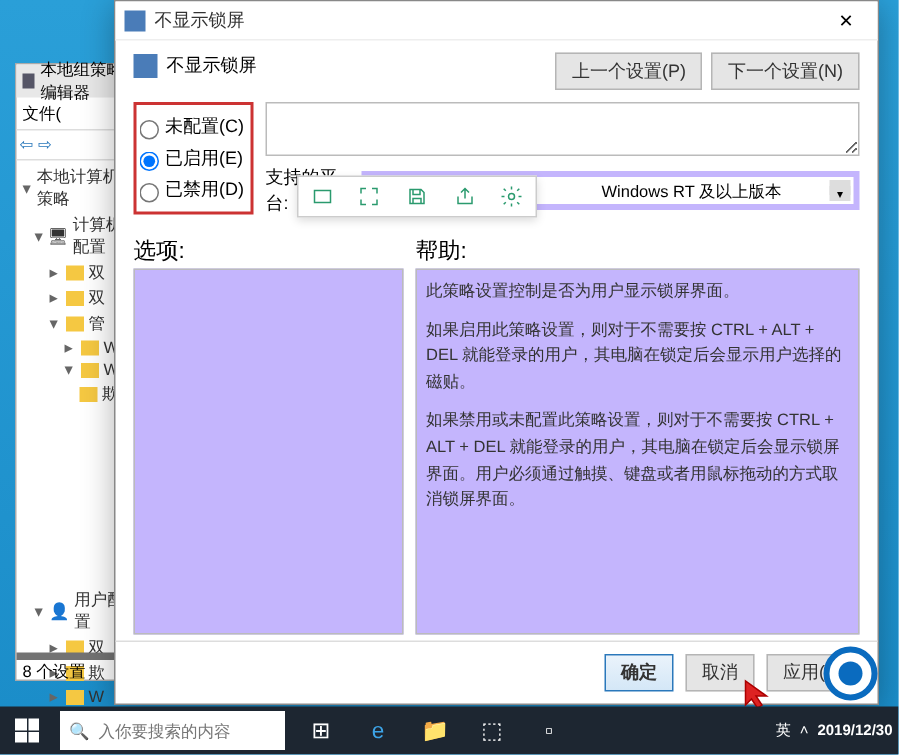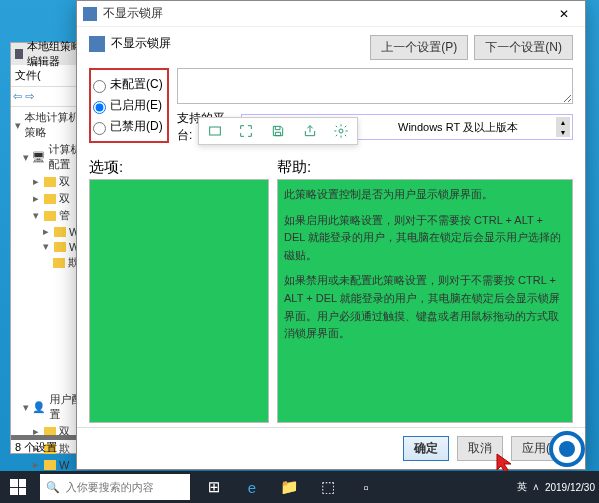--- a/index.html
+++ b/index.html
@@ -41,48 +41,48 @@
 .radio-col { width: 80px; border: 2px solid #c33; padding: 4px 2px; }
 .radio-item { display: flex; align-items: flex-end; gap: 4px; padding: 2px 0; font-size: 12px; }
 .radio-item input { margin: 0; }
 
 .comment-col { flex: 1; display: flex; flex-direction: column; }
 .comment-label { font-size: 12px; color: #333; margin-bottom: 2px; }
 .comment-box { width: 100%; height: 36px; border: 1px solid #bbb; background: #fff; }
 
 .platform-row { display: flex; align-items: center; gap: 8px; margin-bottom: 8px; position: relative; }
 .platform-label { font-size: 12px; width: 56px; }
-.platform-box { flex: 1; height: 26px; border: 1px solid #c4b5fd; background: #fff; padding: 4px 6px; font-size: 11px; position: relative; display: flex; align-items: center; }
+.platform-box { flex: 1; height: 26px; border: 4px solid #c4b5fd; background: #fff; padding: 4px 6px; font-size: 11px; position: relative; display: flex; align-items: center; }
 .scroll-btn { position: absolute; right: 2px; width: 14px; height: 10px; background: #ddd; font-size: 8px; display:flex; align-items:center; justify-content:center; }
 
 
 .icon-toolbar { position: absolute; left: 198px; top: 117px; width: 160px; height: 28px; background: #fff; border: 1px solid #ccc; display: flex; align-items: center; box-shadow: 0 2px 6px rgba(0,0,0,0.15); z-index: 20; }
 .icon-btn { flex: 1; height: 100%; display: flex; align-items: center; justify-content: center; cursor: pointer; color: #2a9a6e; }
 .icon-btn svg { width: 16px; height: 16px; stroke: #2a9a6e; fill: none; stroke-width: 1.5; }
 
 .mid-row { display: flex; gap: 8px; flex: 1; margin-bottom: 4px; min-height: 0; }
 .options-col { width: 180px; display: flex; flex-direction: column; }
 .help-col { flex: 1; display: flex; flex-direction: column; }
 .col-label { font-size: 15px; margin-bottom: 2px; }
-.col-box { flex: 1; border: 1px solid #bbb; background: #22c55e; padding: 6px; font-size: 11px; color: #333; overflow: hidden; line-height: 1.6; }
+.col-box { flex: 1; border: 1px solid #bbb; background: #c4b5fd; padding: 6px; font-size: 11px; color: #333; overflow: hidden; line-height: 1.6; }
 
 .dlg-footer { height: 42px; border-top: 1px solid #ddd; display: flex; align-items: center; justify-content: flex-end; gap: 8px; padding: 0 12px; position: relative; }
 .btn-ok { border: 1px solid #2a78bb; background: linear-gradient(#eaf3fb,#d4e7f7); font-weight: bold; }
 .arrow-cursor { position: absolute; left: 418px; top: 24px; }
 
 
 .taskbar { position: absolute; left: 0; right: 0; bottom: 0; height: 32px; background: #1d2631; display: flex; align-items: center; }
 .start-btn { width: 36px; height: 32px; display: flex; align-items: center; justify-content: center; cursor: pointer; }
 .win-logo { width: 16px; height: 16px; display: grid; grid-template-columns: 1fr 1fr; grid-template-rows: 1fr 1fr; gap: 1px; }
 .win-logo span { background: #fff; }
 .search-box { height: 26px; width: 150px; background: #fff; margin-left: 4px; display: flex; align-items: center; padding: 0 6px; font-size: 11px; color: #777; gap: 6px; }
 .task-icons { display: flex; margin-left: 6px; gap: 2px; }
 .task-ico { width: 36px; height: 32px; display: flex; align-items: center; justify-content: center; cursor: pointer; color: #fff; font-size: 15px; }
 .tray { margin-left: auto; display: flex; align-items: center; padding: 0 4px; gap: 6px; color: #fff; font-size: 10px; }
-.clock { text-align: right; line-height: 1.1; }
+.clock { text-align: right; line-height: 1.1; font-weight: bold; }
 
 
 .brand { position: absolute; right: 14px; bottom: 36px; display: flex; align-items: center; gap: 6px; z-index: 30;}
 .brand-logo { width: 36px; height: 36px; border-radius: 50%; border: 4px solid #0a6bbf; position: relative; background: #fff; }
 .brand-logo::after { content: ""; position: absolute; inset: 6px; border-radius: 50%; background: #0a6bbf; }
 .brand-text { font-size: 22px; font-weight: bold; color: #0a3866; }
 
 .help-text p { margin-bottom: 8px; }
 </style>
 </head>

